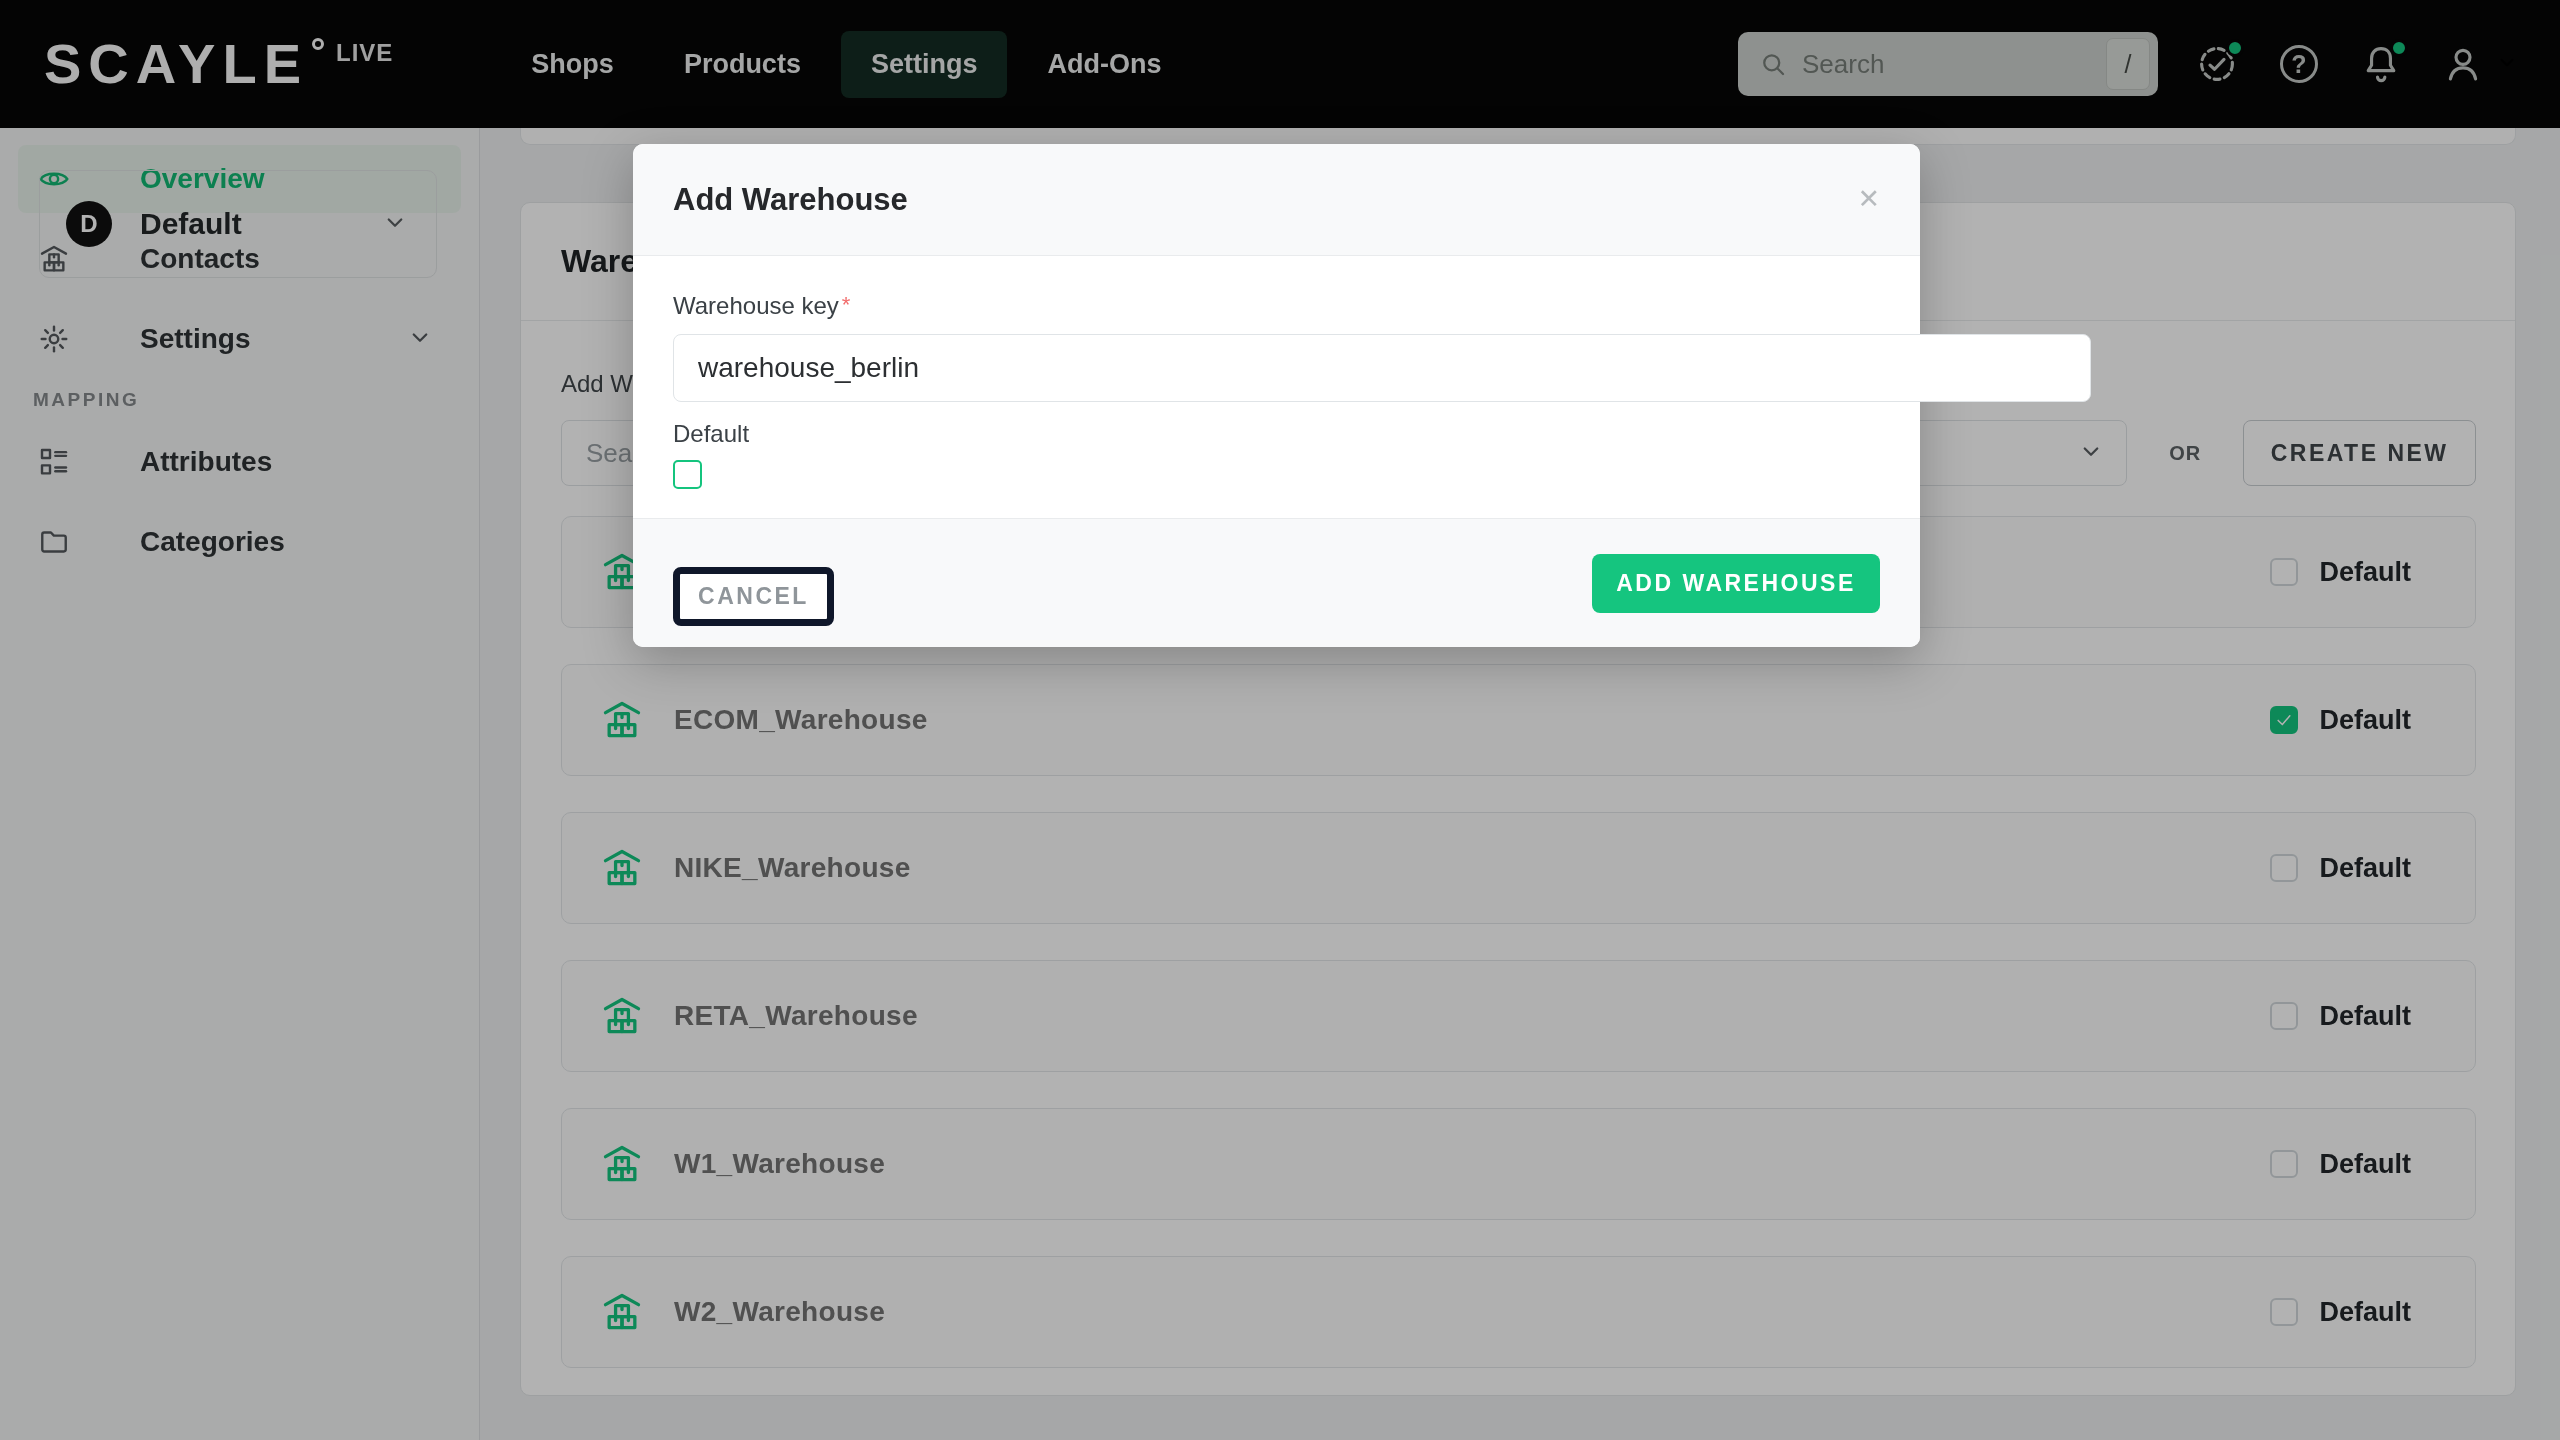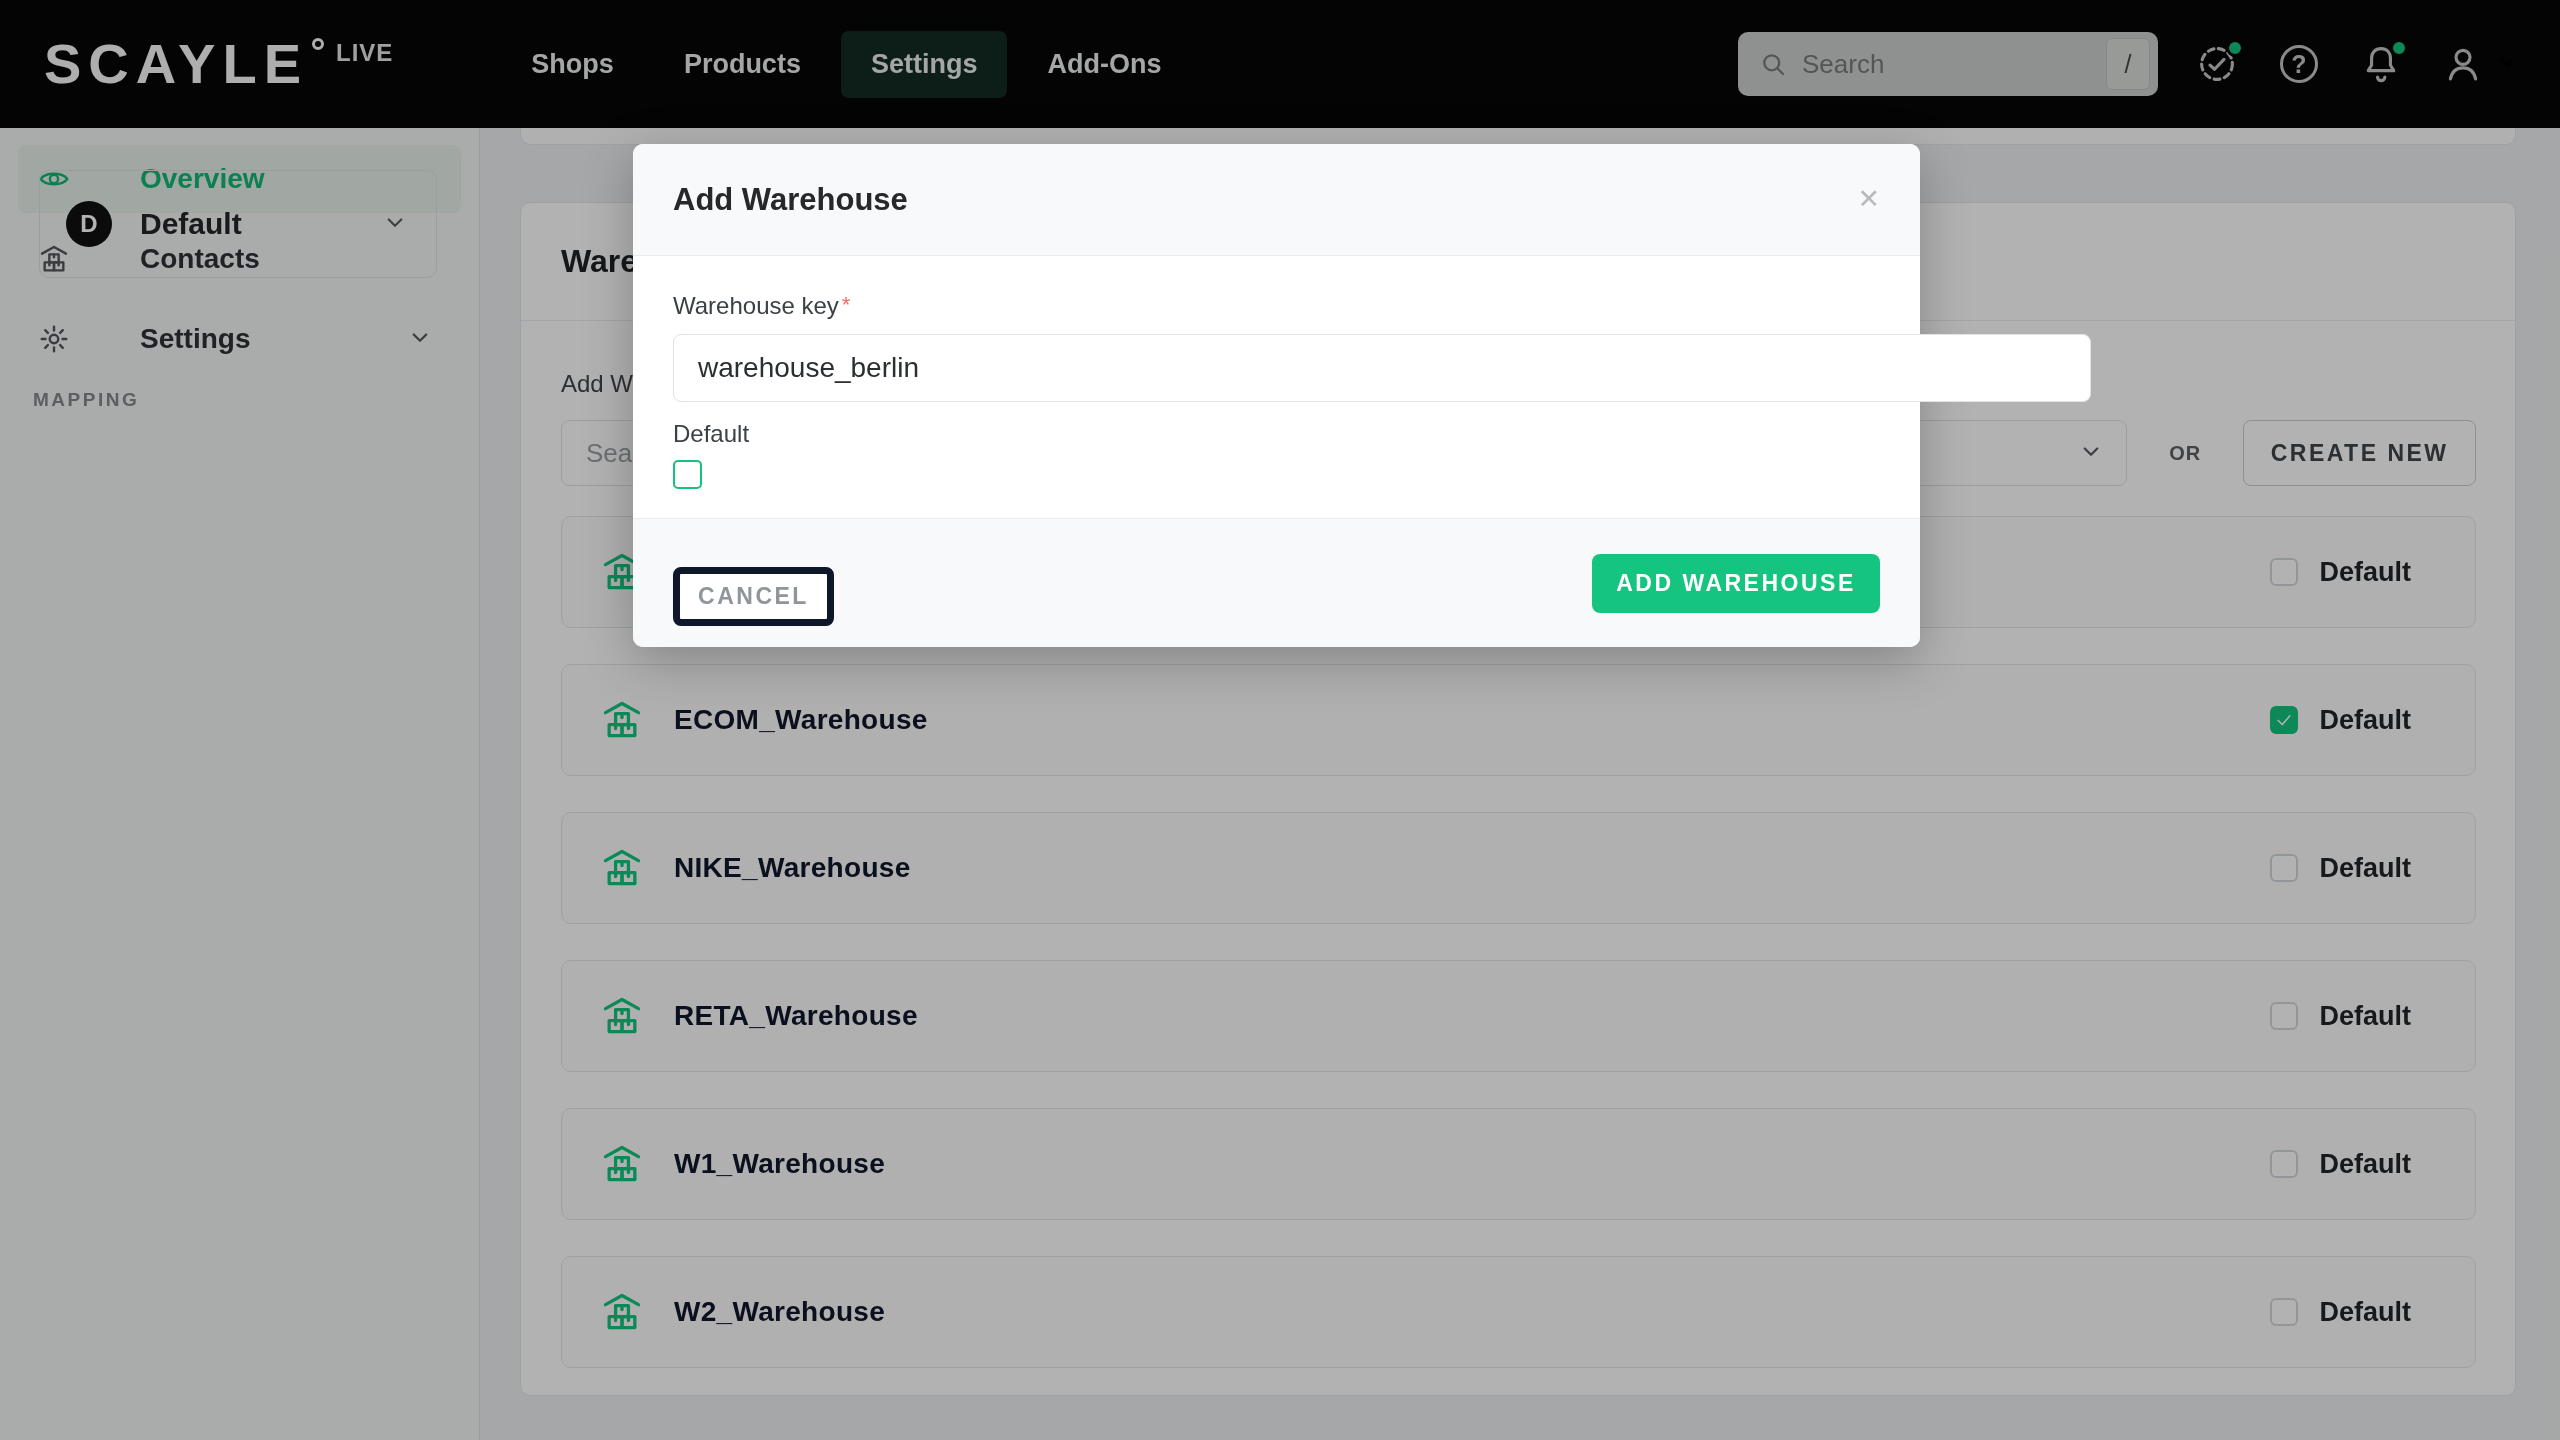--- a/index.html
+++ b/index.html
@@ -83,21 +83,21 @@
   .tb-or { width:116px; text-align:center; font-size:20px; font-weight:bold;
     letter-spacing:1px; color:#5c6265; }
   .tb-create { width:233px; height:66px; background:#fff; border:1px solid #c9ced2;
     border-radius:8px; font-size:23px; font-weight:bold; letter-spacing:2.5px; color:#3f464a;
     display:flex; align-items:center; justify-content:center; cursor:pointer; }
   .wh-list { margin:30px 39px 0 40px; }
   .wh-row { height:112px; background:#fcfdfd; border:1px solid #e3e6e9; border-radius:10px;
     margin-bottom:36px; display:flex; align-items:center; cursor:pointer; }
   .wh-icon { width:44px; height:44px; margin-left:38px; color:#14c47e; flex:none; }
   .wh-icon svg { width:44px; height:44px; stroke:currentColor; }
-  .wh-name { margin-left:30px; font-size:28px; font-weight:bold; color:#0f172a; letter-spacing:0.3px; }
+  .wh-name { margin-left:30px; font-size:28px; font-weight:bold; color:#737373; letter-spacing:0.3px; }
   .wh-right { margin-left:auto; margin-right:64px; display:flex; align-items:center; gap:21px; }
   .cb { width:28px; height:28px; border:2px solid #d2d7db; border-radius:6px; background:#fff;
     display:flex; align-items:center; justify-content:center; cursor:pointer; flex:none; }
   .cb svg { width:20px; height:20px; stroke:#fff; display:none; }
   .cb.checked { background:#14c47e; border-color:#14c47e; }
   .cb.checked svg { display:block; }
   .cb-label { font-size:27px; font-weight:600; color:#22262a; }
 
   
   .overlay { position:absolute; inset:0; background:rgba(0,0,0,0.30); z-index:50; }
@@ -237,20 +237,43 @@
         </span>
         <span class="s-label">Settings</span>
         <span class="chev">
           <svg viewBox="0 0 24 24">
               <polyline points="7 10 12 15 17 10"></polyline>
             </svg>
         </span>
       </div>
     </div>
     <div class="side-section-label lbl-mapping">MAPPING</div>
+    <div class="side-items">
+      <div class="side-item">
+        <span class="s-icon">
+          <svg viewBox="0 0 24 24">
+            <rect x="3" y="3" width="6" height="6"></rect>
+            <line x1="13" y1="4.6" x2="21" y2="4.6"></line>
+              <line x1="13" y1="7.4" x2="21" y2="7.4"></line>
+            <rect x="3" y="14.5" width="6" height="6"></rect>
+            <line x1="13" y1="16.1" x2="21" y2="16.1"></line>
+              <line x1="13" y1="18.9" x2="21" y2="18.9"></line>
+          </svg>
+        </span>
+        <span class="s-label">Attributes</span>
+      </div>
+      <div class="side-item">
+        <span class="s-icon">
+          <svg viewBox="0 0 24 24">
+            <path d="M3.2 6.3 a1.4 1.4 0 0 1 1.4 -1.4 h5.1 l2.2 2.3 h7.5 a1.4 1.4 0 0 1 1.4 1.4 v9.1 a1.4 1.4 0 0 1 -1.4 1.4 H4.6 a1.4 1.4 0 0 1 -1.4 -1.4 z"></path>
+          </svg>
+        </span>
+        <span class="s-label">Categories</span>
+      </div>
+    </div>
   </aside>
 
   <main class="content">
     <div class="scroll-card"></div>
     <section class="panel">
       <div class="panel-header">
         <h1 class="panel-title">Warehouses</h1>
       </div>
       <div class="toolbar-label">Add Warehouse</div>
       <div class="toolbar-row">

